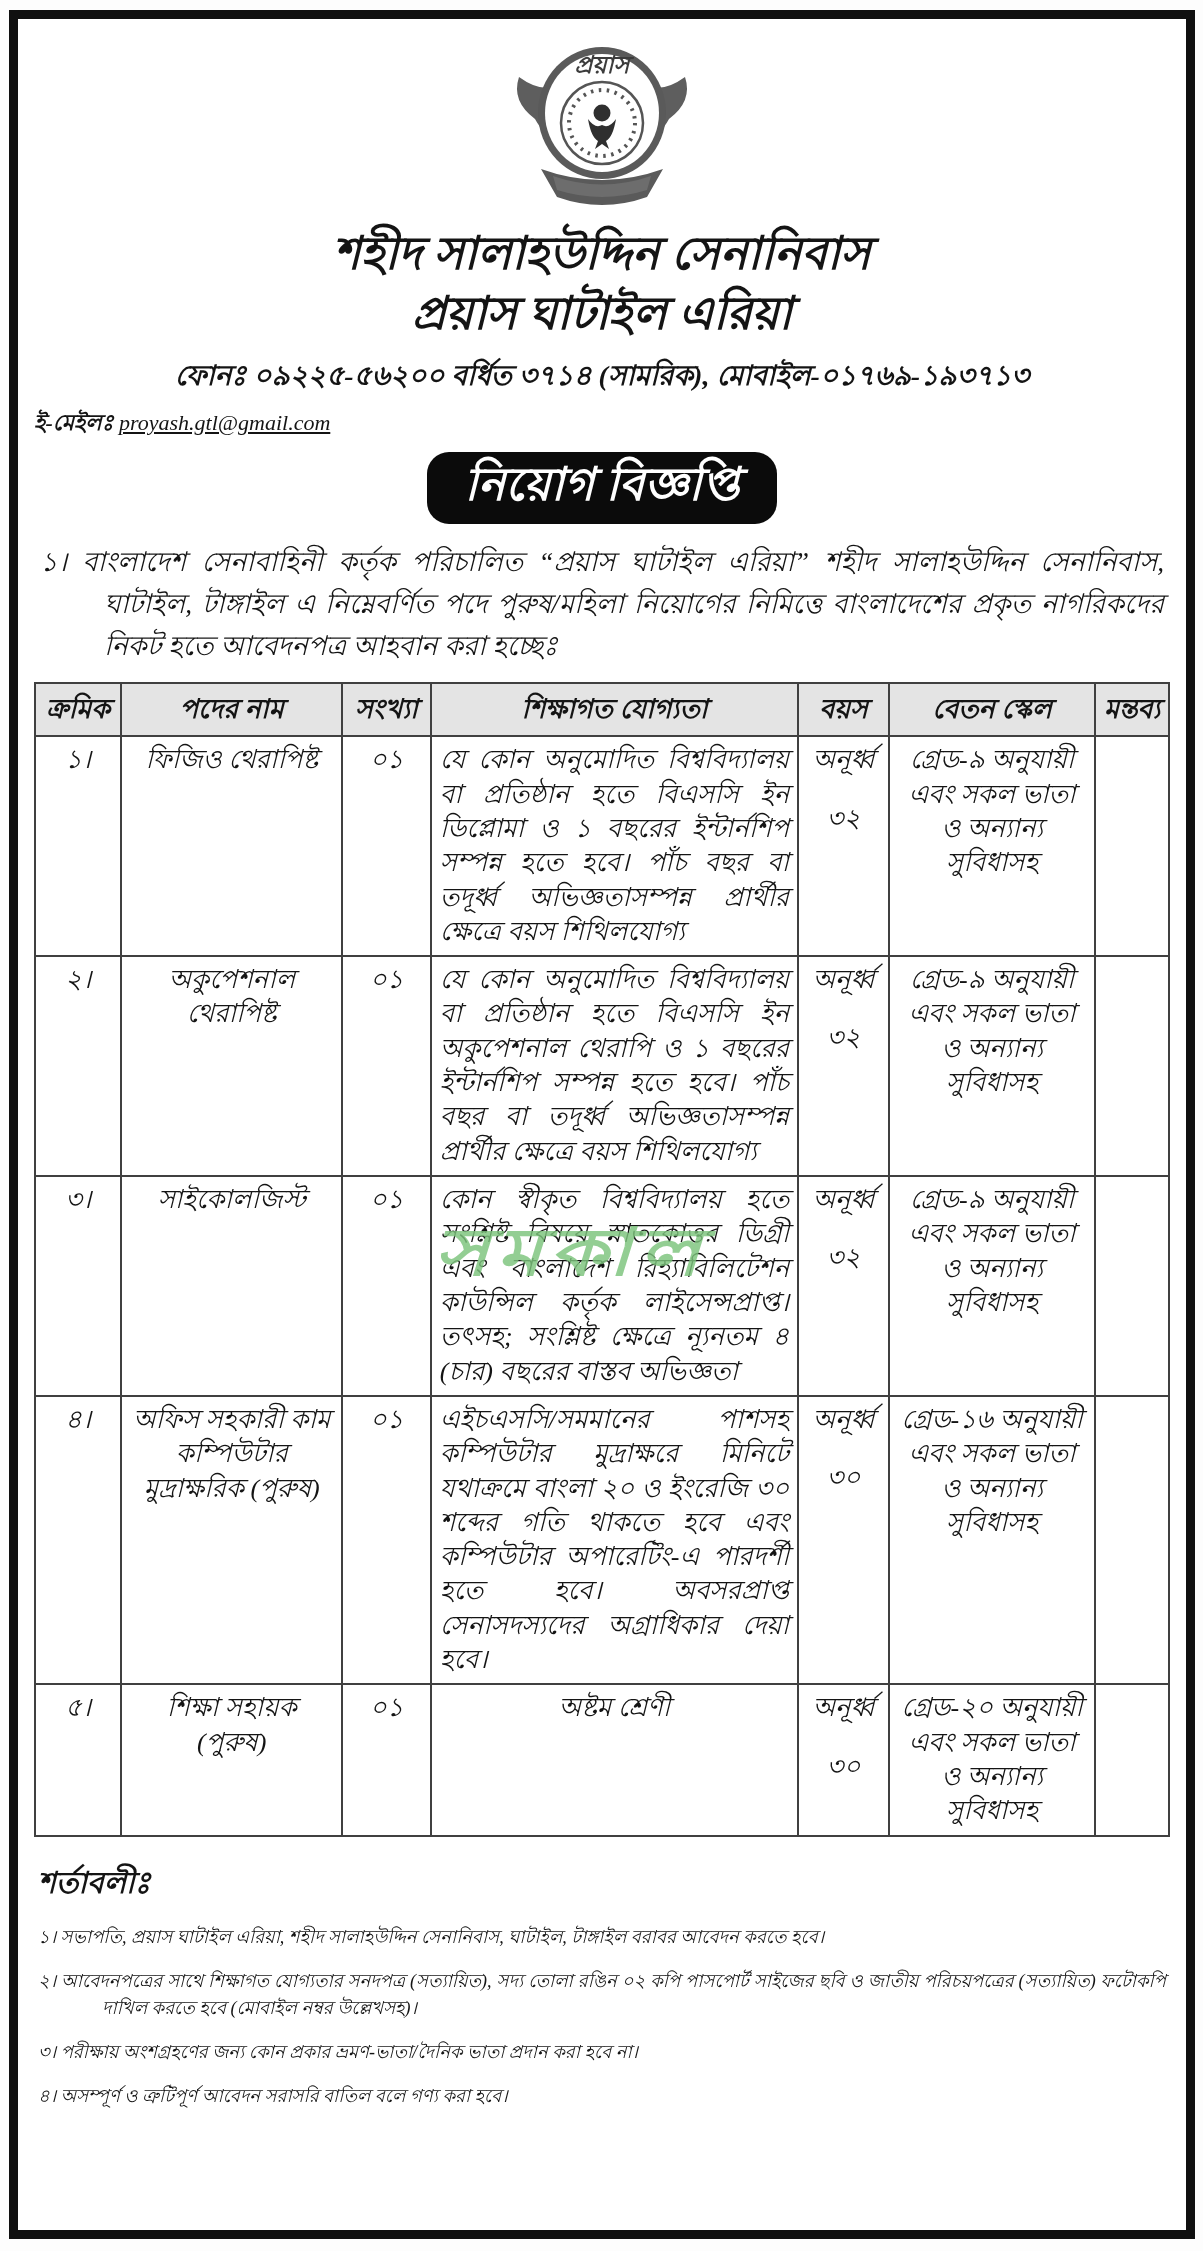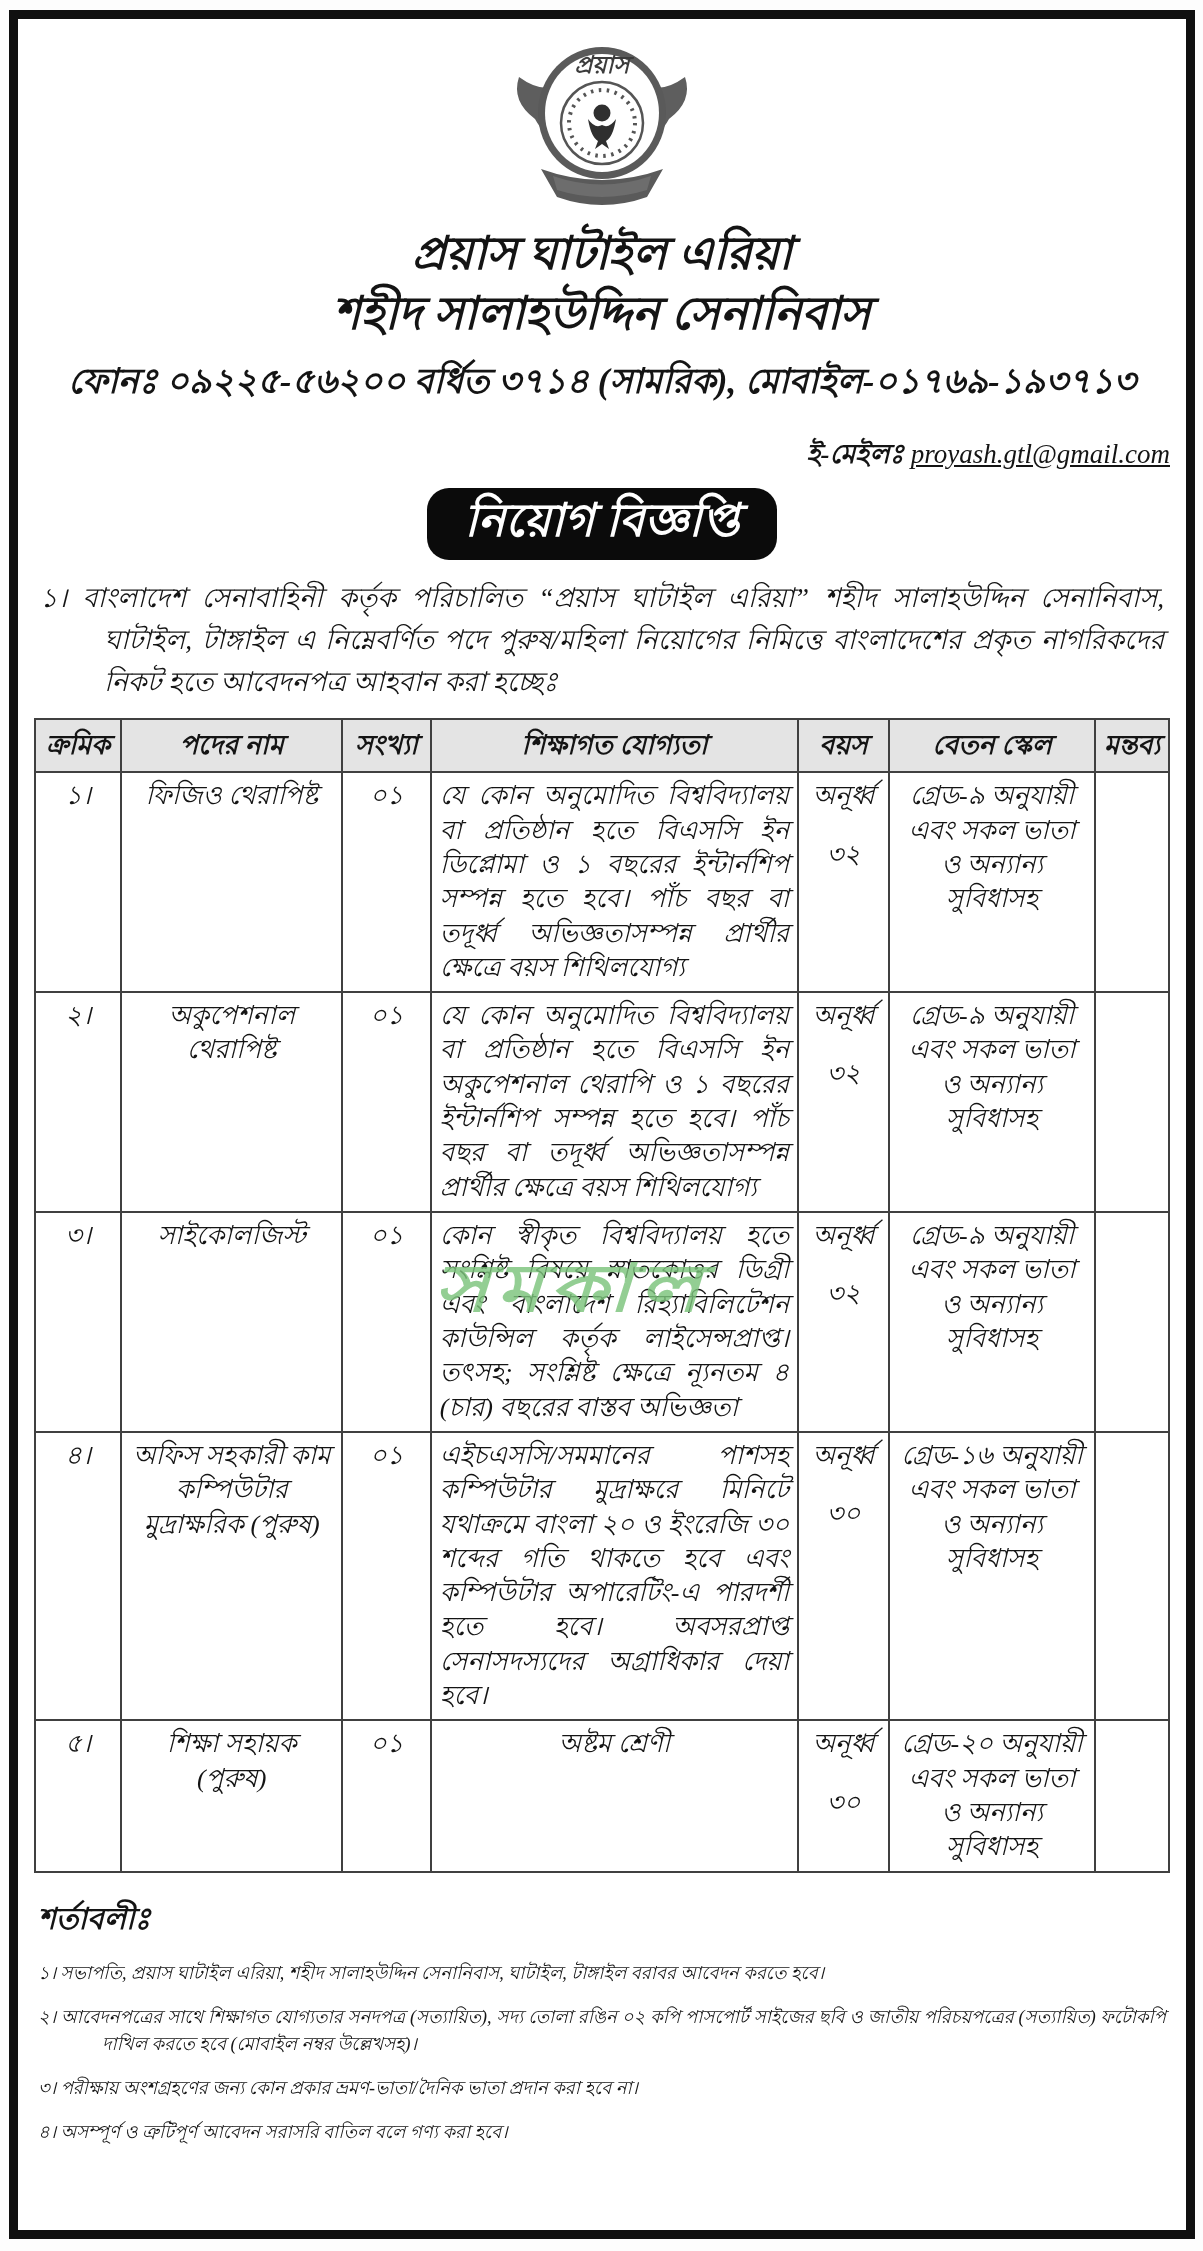--- a/index.html
+++ b/index.html
@@ -29,29 +29,29 @@
   .logo-wrap { text-align: center; margin-top: 6px; }
   .org-title {
     text-align: center;
     font-size: 46px;
     font-weight: bold;
     line-height: 1.18;
     margin-top: 6px;
   }
   .contact-line {
     text-align: center;
-    font-size: 35px;
+    font-size: 28px;
     font-weight: bold;
     margin-top: 12px;
   }
   .email-line {
-    text-align: right;
-    font-size: 27px;
-    font-weight: bold;
-    margin-top: 20px;
+    text-align: left;
+    font-size: 22px;
+    font-weight: bold;
+    margin-top: 4px;
   }
   .email-line .email {
     font-weight: normal;
     text-decoration: underline;
     font-family: "Liberation Serif", serif;
   }
   .badge-wrap { text-align: center; margin-top: 10px; }
   .badge {
     display: inline-block;
     background: #0b0b0b;
@@ -160,22 +160,22 @@
         <path d="M105,78 Q112,88 119,84 Q126,88 133,78 Q130,96 123,100 L126,108 L119,103 L112,108 L115,100 Q108,96 105,78 Z" fill="#2f2f2f"></path>
 
         <circle cx="70" cy="82" r="3.5" fill="#ffffff"></circle>
         <circle cx="168" cy="82" r="3.5" fill="#ffffff"></circle>
 
         <path d="M58,128 L74,156 Q119,172 164,156 L180,128 Q119,150 58,128 Z" fill="#5a5a5a"></path>
         <path d="M70,135 Q119,152 168,135 L164,149 Q119,163 74,149 Z" fill="#6d6d6d"></path>
       </svg>
     </div>
 
+    <div class="org-title">শহীদ সালাহউদ্দিন সেনানিবাস</div>
     <div class="org-title">প্রয়াস ঘাটাইল এরিয়া</div>
-    <div class="org-title">শহীদ সালাহউদ্দিন সেনানিবাস</div>
 
     <div class="contact-line">ফোনঃ ০৯২২৫-৫৬২০০ বর্ধিত ৩৭১৪ (সামরিক), মোবাইল-০১৭৬৯-১৯৩৭১৩</div>
     <div class="email-line"><span>ই-মেইলঃ </span><span class="email">proyash.gtl@gmail.com</span></div>
 
     <div class="badge-wrap">
       <span class="badge">নিয়োগ বিজ্ঞপ্তি</span>
     </div>
 
     <div class="intro">১। বাংলাদেশ সেনাবাহিনী কর্তৃক পরিচালিত “প্রয়াস ঘাটাইল এরিয়া” শহীদ সালাহউদ্দিন সেনানিবাস, ঘাটাইল, টাঙ্গাইল এ নিম্নেবর্ণিত পদে পুরুষ/মহিলা নিয়োগের নিমিত্তে বাংলাদেশের প্রকৃত নাগরিকদের নিকট হতে আবেদনপত্র আহবান করা হচ্ছেঃ</div>
 

